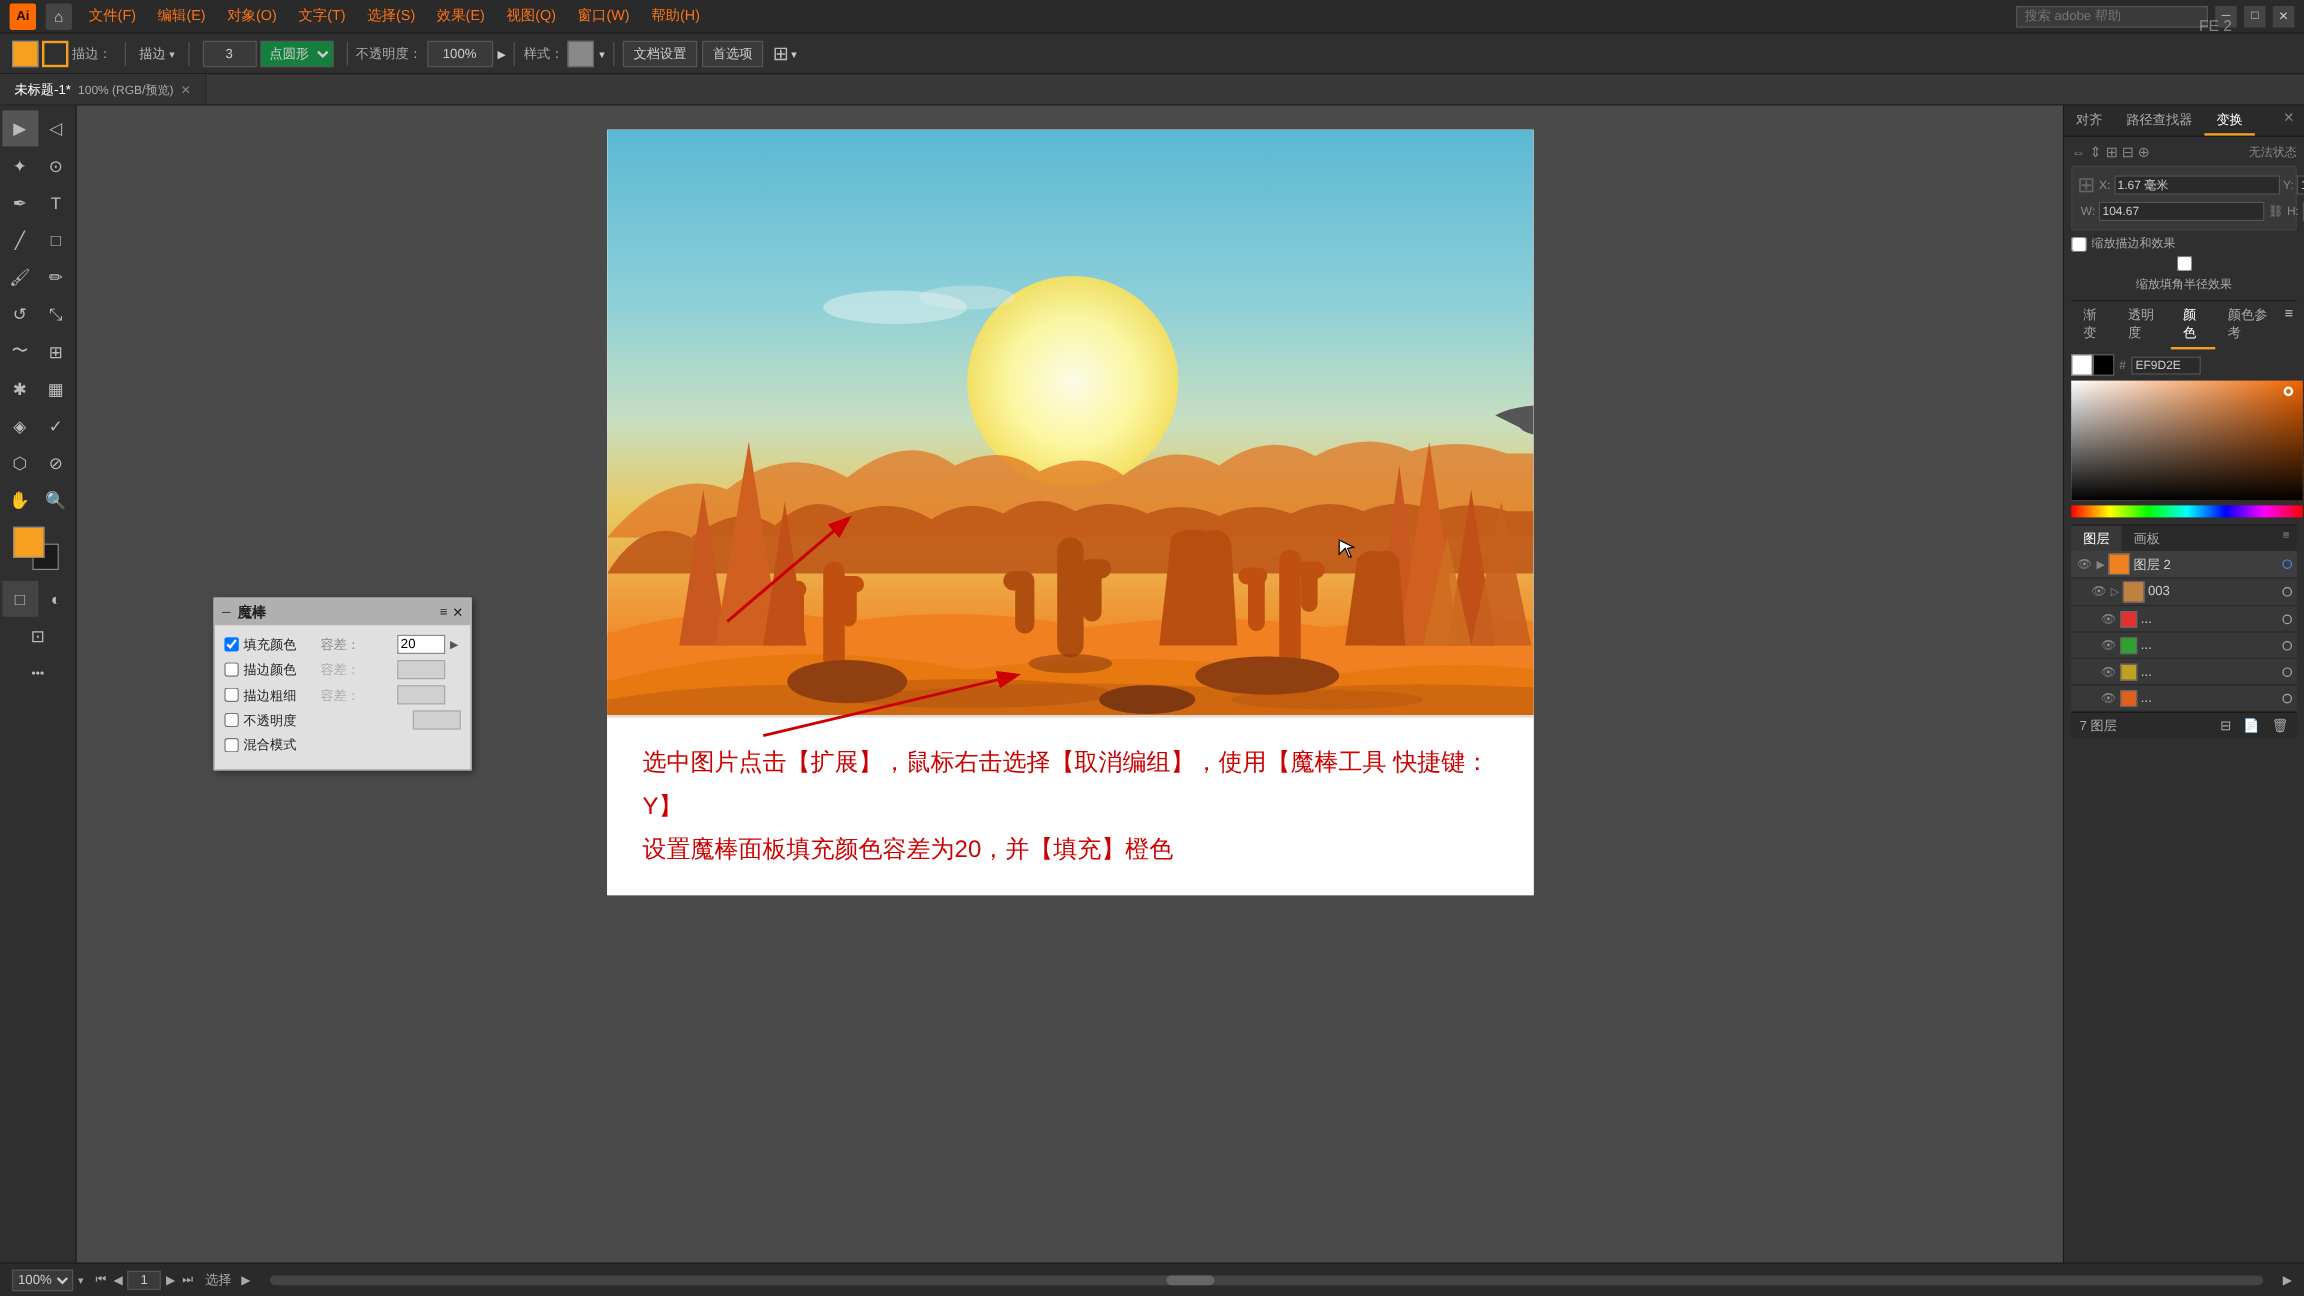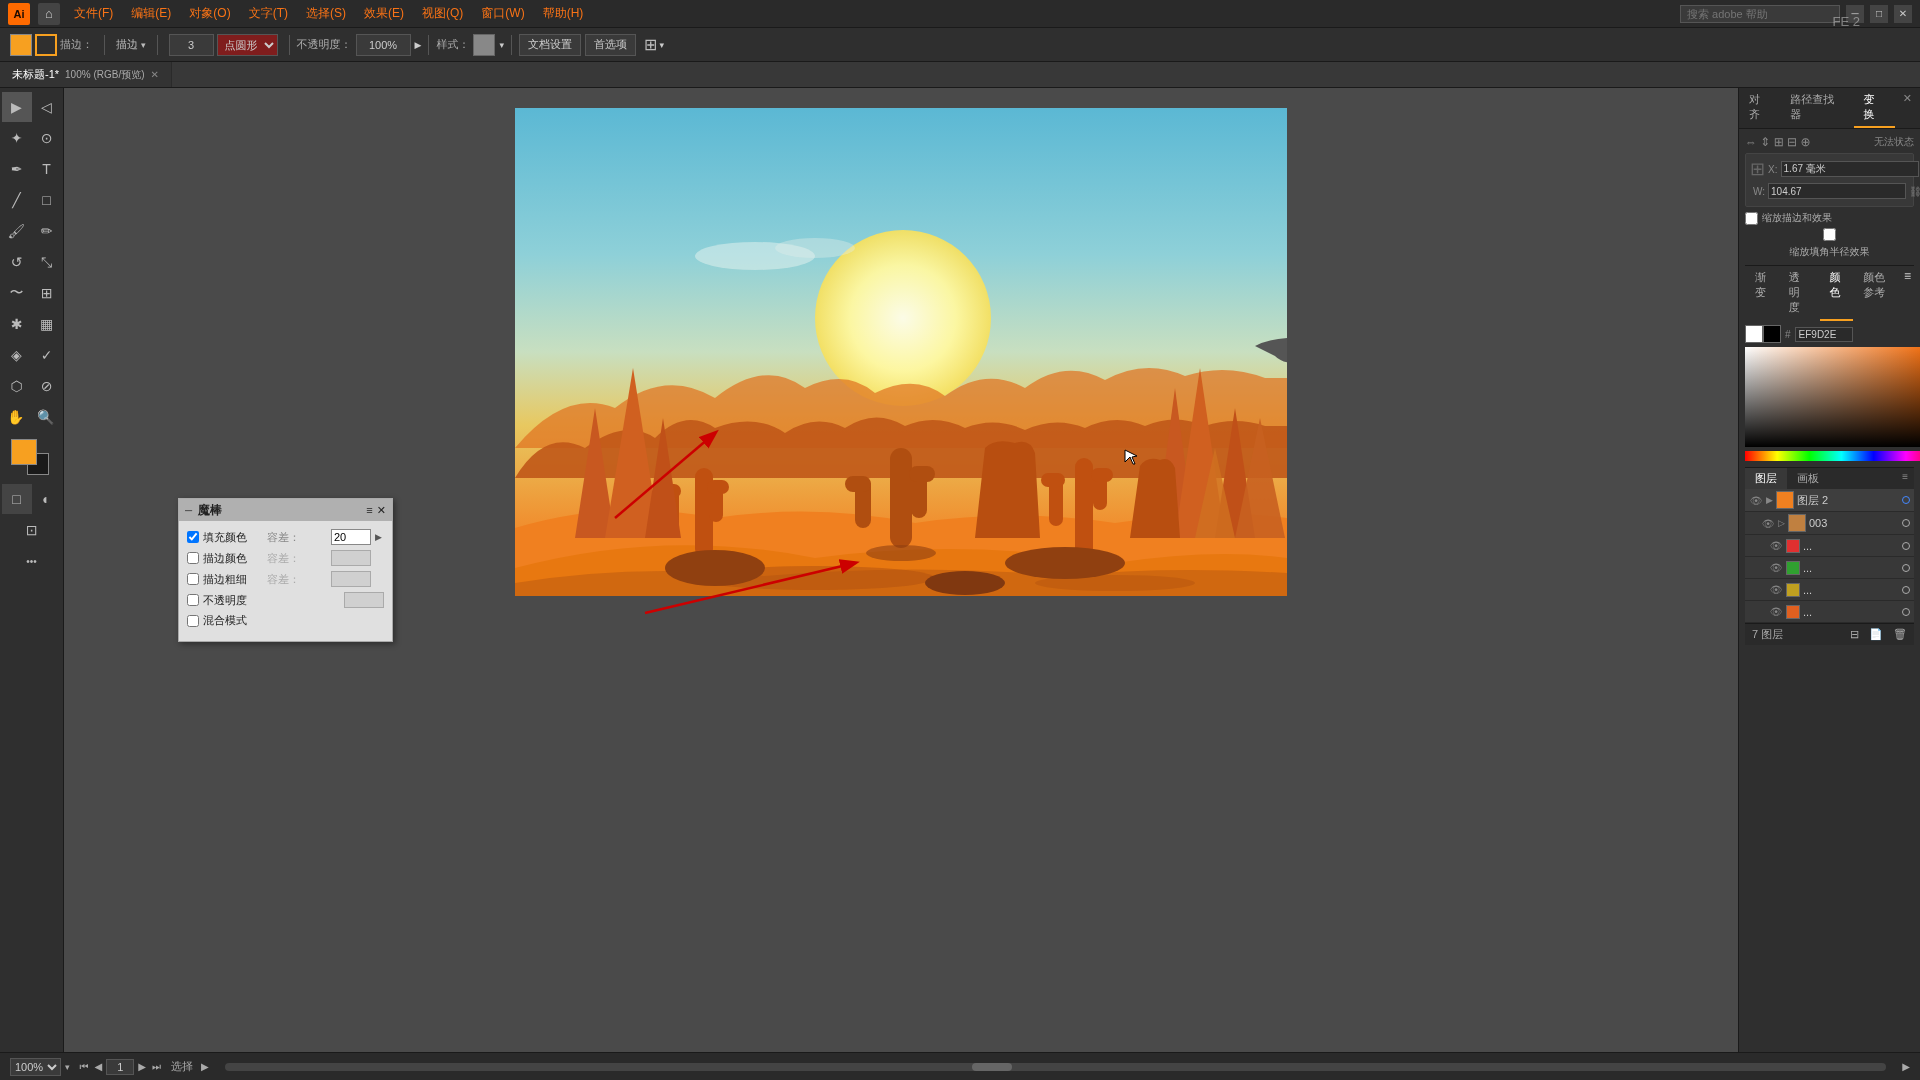--- a/index.html
+++ b/index.html
@@ -92,21 +92,21 @@
       width: 22px; height: 22px;
       background: #f7a020;
       border: 1px solid #888;
     }
     .toolbar-stroke-box {
       width: 22px; height: 22px;
       background: transparent;
       border: 2px solid #f7a020;
     }
     .toolbar-select {
-      background: #7f1d1d;
+      background: #15803d;
       border: 1px solid #555;
       color: #ccc;
       font-size: 11px;
       height: 22px;
       padding: 0 3px;
     }
     .toolbar-input {
       background: #3a3a3a;
       border: 1px solid #555;
       color: #ccc;
@@ -323,21 +323,21 @@
       height: 16px;
       font-size: 11px;
       background: #d0d0d0;
       border: 1px solid #aaa;
       padding: 0 2px;
       color: #888;
     }
 
     
     #right-panel {
-      width: 182px;
+      width: 201px;
       background: #2f2f2f;
       border-left: 1px solid #1a1a1a;
       display: flex;
       flex-direction: column;
     }
     .right-panel-tabs {
       display: flex;
       background: #2a2a2a;
       border-bottom: 1px solid #1a1a1a;
     }
@@ -848,20 +848,24 @@
                 <path d="M0,0 L0,6 L8,3 z" fill="#cc0000"></path>
               </marker>
             </defs>
 
             <line x1="100" y1="90" x2="200" y2="5" stroke="#cc0000" stroke-width="2.5" marker-end="url(#arrowRed)"></line>
 
             <line x1="130" y1="185" x2="340" y2="135" stroke="#cc0000" stroke-width="2.5" marker-end="url(#arrowRed)"></line>
           </svg>
         </div>
 
+        <div id="instruction-area">
+          <p class="instruction-text">选中图片点击【扩展】，鼠标右击选择【取消编组】，使用【魔棒工具 快捷键：Y】</p>
+          <p class="instruction-text">设置魔棒面板填充颜色容差为20，并【填充】橙色</p>
+        </div>
       </div>
 
       <div id="magic-wand-panel">
         <div class="panel-titlebar">
           <div style="display:flex;align-items:center;gap:6px;">
             <span style="cursor:pointer;font-size:10px;">─</span>
             <span class="panel-title-label">魔棒</span>
           </div>
           <div style="display:flex;align-items:center;gap:4px;">
             <span style="cursor:pointer;font-size:11px;">≡</span>

